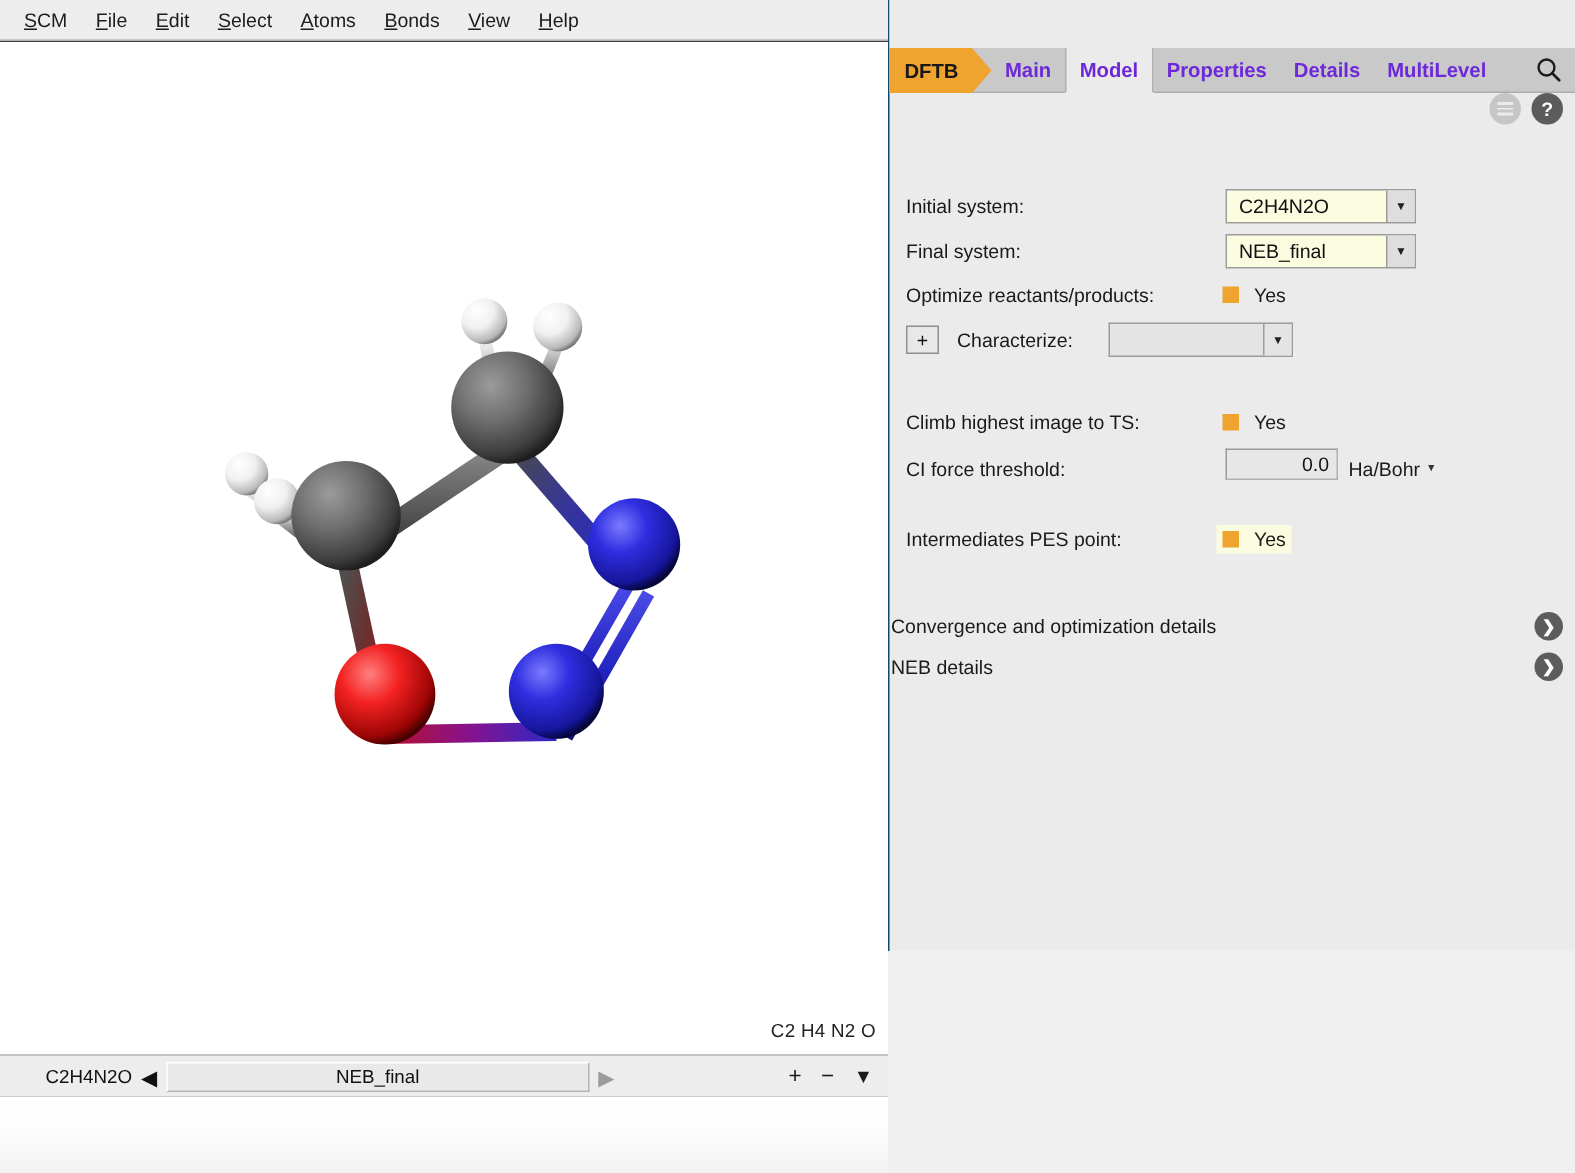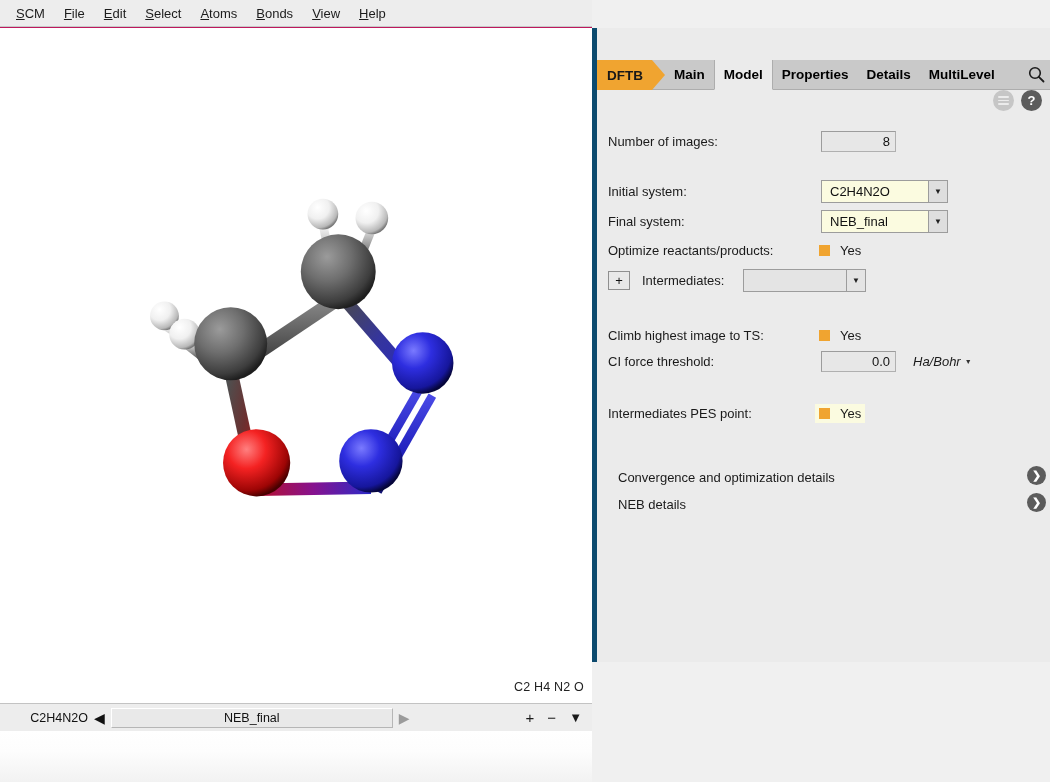--- a/index.html
+++ b/index.html
@@ -11,21 +11,21 @@
     font-size: 13px;
     color: #1a1a1a;
     background: #f0f0f0;
   }
   #app { position: relative; width: 1050px; height: 782px; }
 
   
   #left {
     position: absolute; left: 0; top: 0;
     width: 592px; height: 782px;
-    background: #be185d;
+    background: #404040;
   }
   #menubar {
     position: absolute; left: 0; top: 0; width: 592px; height: 27px;
     background: #ededed;
     border-bottom: 1px solid #c8c8c8;
     display: flex; align-items: center;
     padding-left: 7px;
   }
   .menu-item {
     padding: 2px 10px 2px 9px;
@@ -80,22 +80,21 @@
     position: absolute; left: 0; top: 731px;
     width: 592px; height: 51px;
     background: linear-gradient(to bottom, #ffffff 0%, #fdfdfd 40%, #f2f2f2 100%);
   }
 
   
   #right {
     position: absolute; left: 592px; top: 0;
     width: 458px; height: 634px;
     background: #ebebeb;
-    border-left: 5px solid #0c4a6e;
-    margin-top: 28px;
+    border-left: 1px solid #0c4a6e;
   }
   #tabbar {
     position: absolute; left: 0; top: 32px;
     width: 458px; height: 30px;
     background: #c9c9c9;
     border-bottom: 1px solid #adadad;
     display: flex; align-items: stretch;
   }
   #tabbar-top {
     position: absolute; left: 0; top: 0; width: 458px; height: 32px;
@@ -108,21 +107,21 @@
     display: flex; align-items: center;
     padding: 0 14px 0 10px;
     font-weight: bold; font-size: 13.5px; color: #181818;
     clip-path: polygon(0 0, calc(100% - 13px) 0, 100% 50%, calc(100% - 13px) 100%, 0 100%);
     padding-right: 22px;
   }
   .tab {
     display: flex; align-items: center;
     padding: 0 9px;
     font-weight: bold; font-size: 13.5px;
-    color: #000000;
+    color: #6d28d9;
     cursor: default;
     white-space: nowrap;
   }
   .tab.active {
     background: #ebebeb;
     border-left: 1px solid #adadad;
     border-right: 1px solid #adadad;
     border-bottom: 1px solid #ebebeb;
     margin-bottom: -1px;
   }
@@ -197,22 +196,22 @@
     width: 22px; height: 19px;
     background: #e8e8e8;
     border: 1px solid #8f8f8f;
     display: flex; align-items: center; justify-content: center;
     font-size: 13px; color: #111; line-height: 1;
   }
   .unit { font-size: 13px; color: #1a1a1a; display: flex; align-items: center; gap: 4px; }
   .unit .tri { font-size: 7px; color: #333; }
 
   .linkrow {
-    display: flex; align-items: flex-end;
-    height: 27px; padding-left: 21px; padding-right: 9px;
+    display: flex; align-items: center;
+    height: 27px; padding-left: 1px; padding-right: 9px;
   }
   .linkrow .lt { font-size: 13px; color: #1a1a1a; }
   .chev {
     margin-left: auto;
     width: 19px; height: 19px; border-radius: 50%;
     background: #5c5c5c; color: #fff;
     display: flex; align-items: center; justify-content: center;
     font-size: 11px; font-weight: bold;
   }
 </style>
@@ -371,24 +370,20 @@
             <div></div>
             <div></div>
           </div>
       </div>
       <div class="circ dark">?</div>
     </div>
 
     <div id="form">
 
 
-      <div class="row" style="position:relative;">
-        <div class="lbl">Number of images:</div>
-        <div class="ctl txtfield">8</div>
-      </div>
 
       <div class="gap-m"></div>
 
       <div class="row" style="position:relative; height:30px;">
         <div class="lbl">Initial system:</div>
         <div class="ctl combo" style="width:127px;">
           <div class="val">C2H4N2O</div>
           <div class="arw">▼</div>
         </div>
       </div>
@@ -404,41 +399,41 @@
       <div class="row" style="position:relative; height:27px;">
         <div class="lbl">Optimize reactants/products:</div>
         <div class="ctl chk" style="left:218px;">
           <div class="box"></div>
           <div class="txt">Yes</div>
         </div>
       </div>
 
       <div class="row" style="position:relative; height:32px;">
         <div class="plusbtn">+</div>
-        <div class="lbl" style="margin-left:12px;">Intermediates:</div>
+        <div class="lbl" style="margin-left:12px;">Characterize:</div>
         <div class="ctl combo gray" style="left:146px; width:123px;">
           <div class="val"></div>
           <div class="arw">▼</div>
         </div>
       </div>
 
       <div class="gap-l"></div>
 
       <div class="row" style="position:relative;">
         <div class="lbl">Climb highest image to TS:</div>
         <div class="ctl chk" style="left:218px;">
           <div class="box"></div>
           <div class="txt">Yes</div>
         </div>
       </div>
 
-      <div class="row" style="position:relative;">
+      <div class="row" style="position:relative;align-items:flex-end;">
         <div class="lbl">CI force threshold:</div>
         <div class="ctl txtfield">0.0</div>
-        <div class="ctl unit" style="left:316px;font-style:italic;">
+        <div class="ctl unit" style="left:306px;">
           <span>Ha/Bohr</span>
           <span class="tri">▼</span>
         </div>
       </div>
 
       <div class="gap-l"></div>
 
       <div class="row" style="position:relative;">
         <div class="lbl">Intermediates PES point:</div>
         <div class="ctl chk hl" style="left:218px;">

